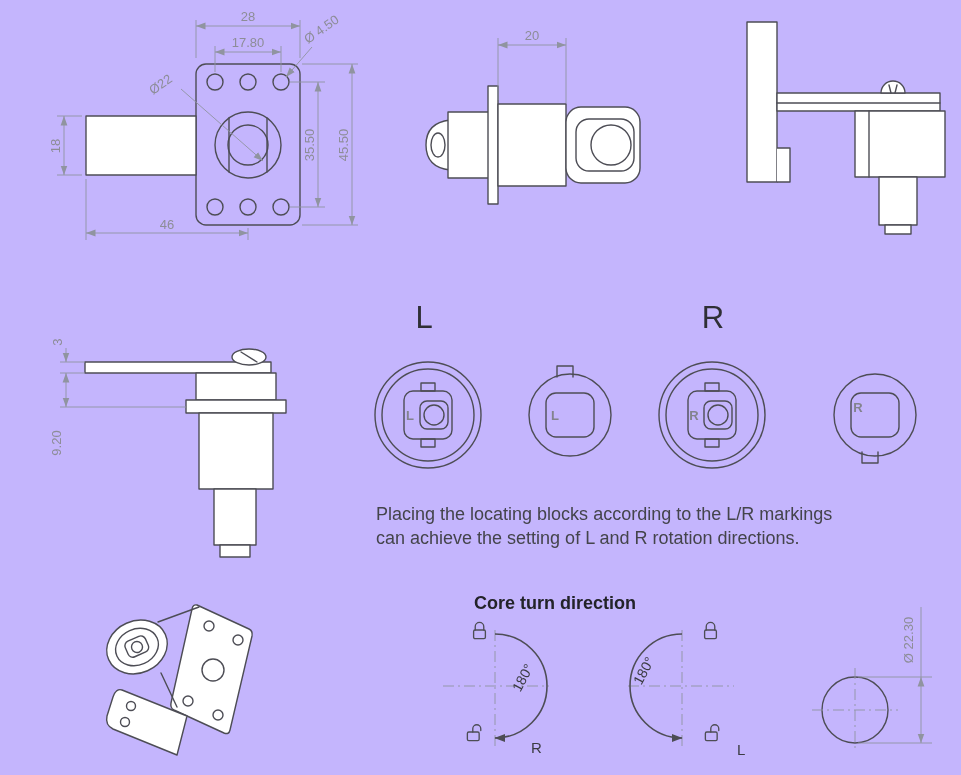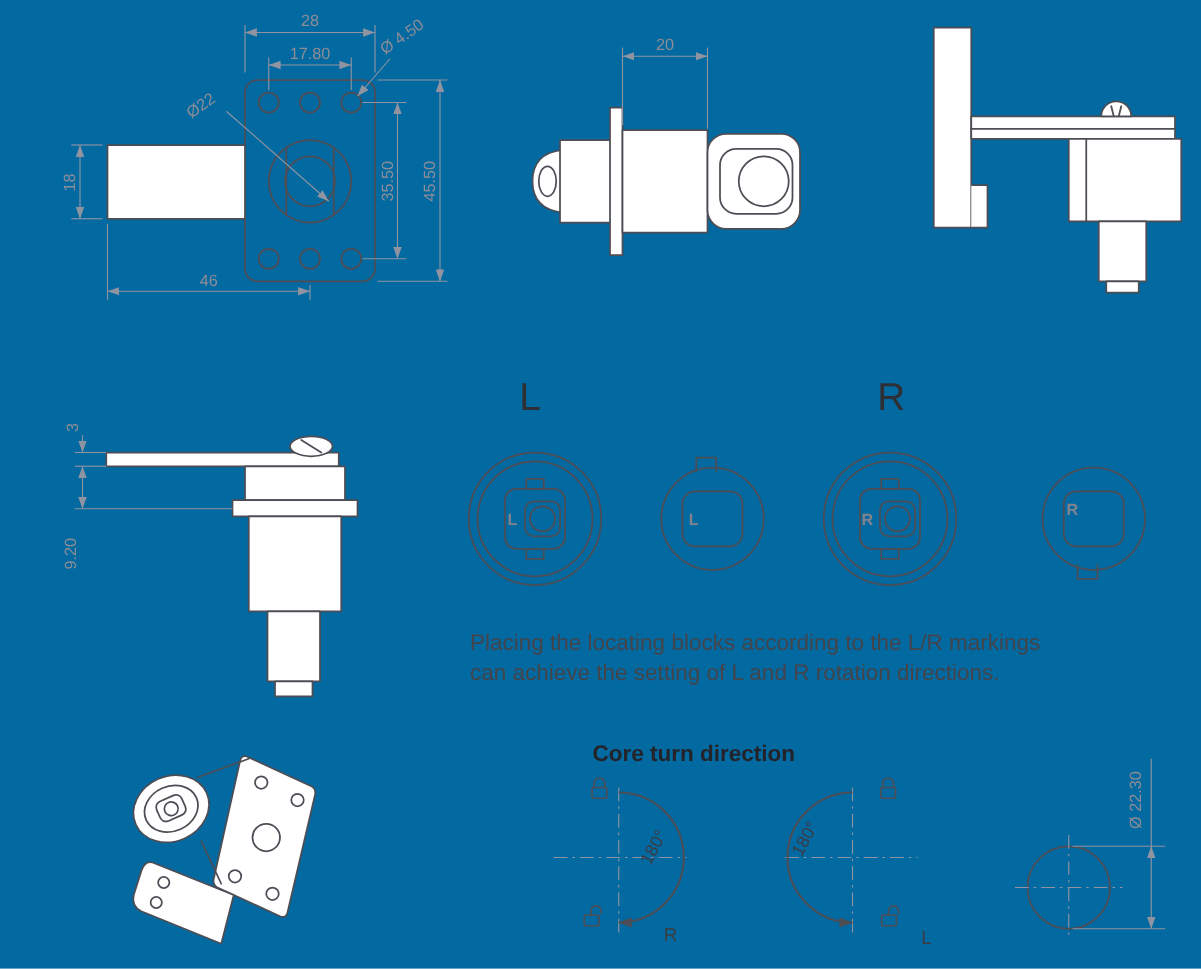--- a/index.html
+++ b/index.html
@@ -1,16 +1,16 @@
 <!DOCTYPE html>
 <html><head>
 <meta charset="utf-8">
 <style>
   html,body{margin:0;padding:0;background:#fff}
-  .canvas{position:relative;width:961px;height:775px;background:#0369a1;overflow:hidden}
+  .canvas{position:relative;width:961px;height:775px;background:#c4b5fd;overflow:hidden}
   svg{display:block}
   svg text{font-family:"Liberation Sans","DejaVu Sans",sans-serif}
   .ln{fill:none;stroke:#4d4d55;stroke-width:1.4;stroke-linejoin:round;stroke-linecap:round}
   .lnf{fill:#fff;stroke:#4d4d55;stroke-width:1.4;stroke-linejoin:round}
   .dim{fill:none;stroke:#9094a0;stroke-width:0.9}
   .cl{fill:none;stroke:#9094a0;stroke-width:0.9;stroke-dasharray:11 4 2 4}
   .arc{fill:none;stroke:#4d4d55;stroke-width:1.6}
   .dt{fill:#8d8d97;font-size:13px}
   .big{fill:#2f2f36;font-size:31px}
   .note{fill:#44444b;font-size:18px}

